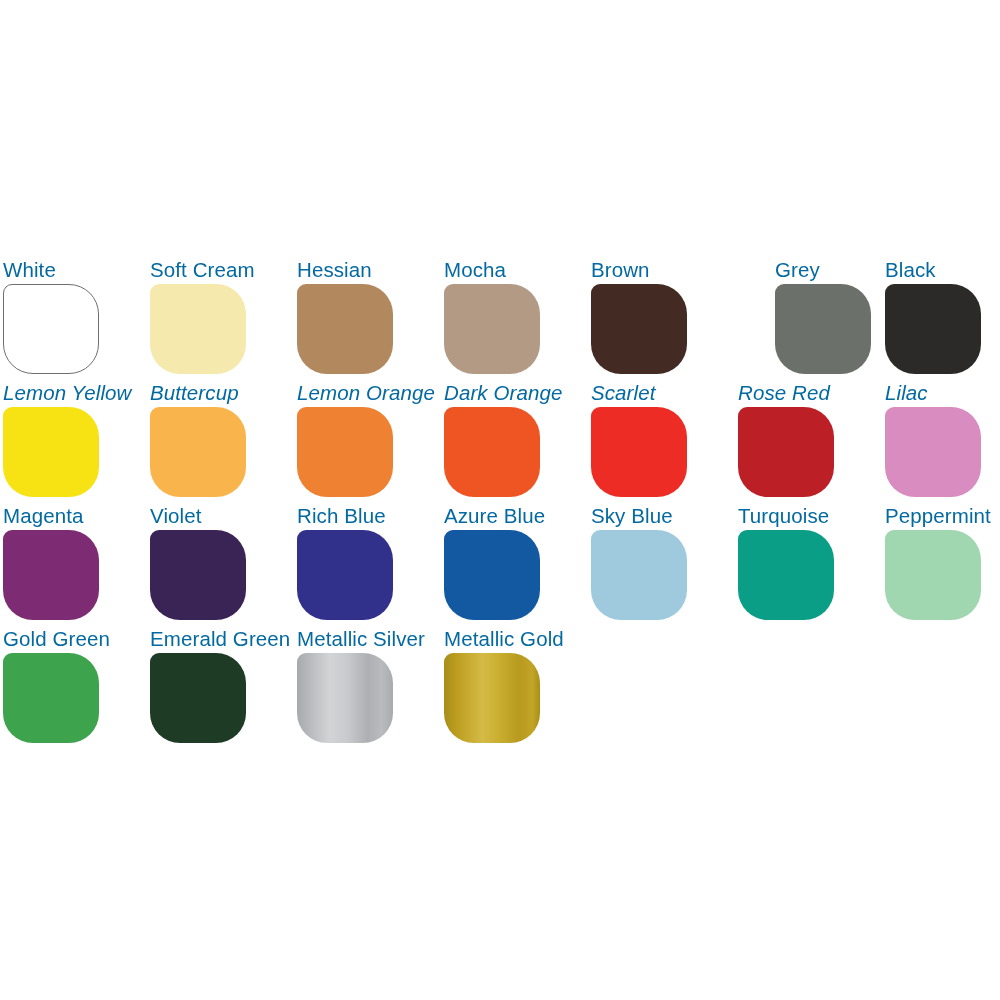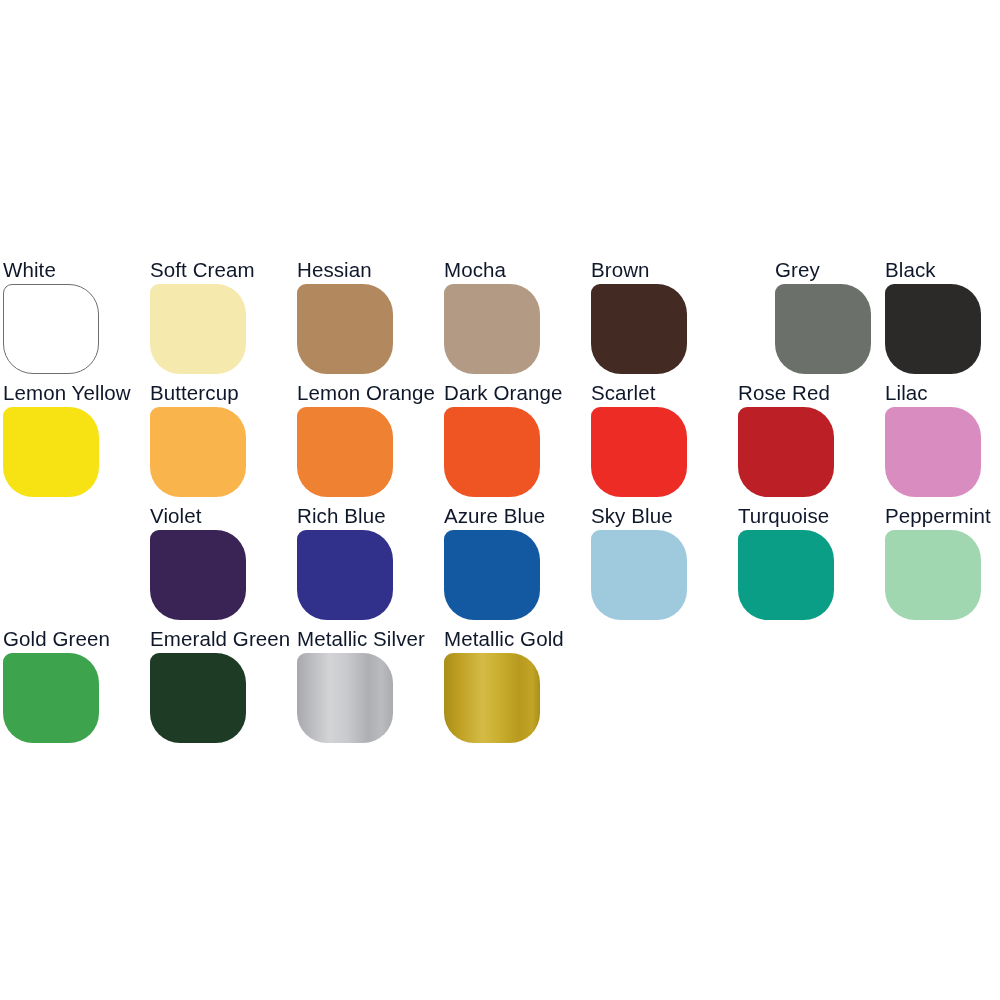--- a/index.html
+++ b/index.html
@@ -38,21 +38,21 @@
     height: 123px;
   }
 
   .swatch-label {
     position: absolute;
     left: 3px;
     top: 0px;
     font-size: 20.5px;
     line-height: 24px;
     letter-spacing: 0.1px;
-    color: #0f172a;
+    color: #0369a1;
     white-space: nowrap;
     font-weight: 400;
   }
 
   .swatch-chip {
     position: absolute;
     left: 3px;
     top: 26px;
     width: 96px;
     height: 90px;
@@ -91,21 +91,21 @@
       </div>
       <div class="swatch-cell" style="left: 772px;">
         <div class="swatch-label">Grey</div>
         <div class="swatch-chip" style="background: rgb(107, 112, 107);"></div>
       </div>
       <div class="swatch-cell" style="left: 882px;">
         <div class="swatch-label">Black</div>
         <div class="swatch-chip" style="background: rgb(43, 42, 40);"></div>
       </div>
     </div>
-    <div class="swatch-row" style="top: 381px;">
+    <div class="swatch-row" style="top: 381px; font-style: italic;">
       <div class="swatch-cell" style="left: 0px;">
         <div class="swatch-label">Lemon Yellow</div>
         <div class="swatch-chip" style="background: rgb(247, 227, 19);"></div>
       </div>
       <div class="swatch-cell" style="left: 147px;">
         <div class="swatch-label">Buttercup</div>
         <div class="swatch-chip" style="background: rgb(249, 180, 76);"></div>
       </div>
       <div class="swatch-cell" style="left: 294px;">
         <div class="swatch-label">Lemon Orange</div>
@@ -122,20 +122,24 @@
       <div class="swatch-cell" style="left: 735px;">
         <div class="swatch-label">Rose Red</div>
         <div class="swatch-chip" style="background: rgb(188, 32, 38);"></div>
       </div>
       <div class="swatch-cell" style="left: 882px;">
         <div class="swatch-label">Lilac</div>
         <div class="swatch-chip" style="background: rgb(217, 140, 192);"></div>
       </div>
     </div>
     <div class="swatch-row" style="top: 504px;">
+      <div class="swatch-cell" style="left: 0px;">
+        <div class="swatch-label">Magenta</div>
+        <div class="swatch-chip" style="background: rgb(125, 43, 114);"></div>
+      </div>
       <div class="swatch-cell" style="left: 147px;">
         <div class="swatch-label">Violet</div>
         <div class="swatch-chip" style="background: rgb(58, 36, 86);"></div>
       </div>
       <div class="swatch-cell" style="left: 294px;">
         <div class="swatch-label">Rich Blue</div>
         <div class="swatch-chip" style="background: rgb(49, 49, 140);"></div>
       </div>
       <div class="swatch-cell" style="left: 441px;">
         <div class="swatch-label">Azure Blue</div>

